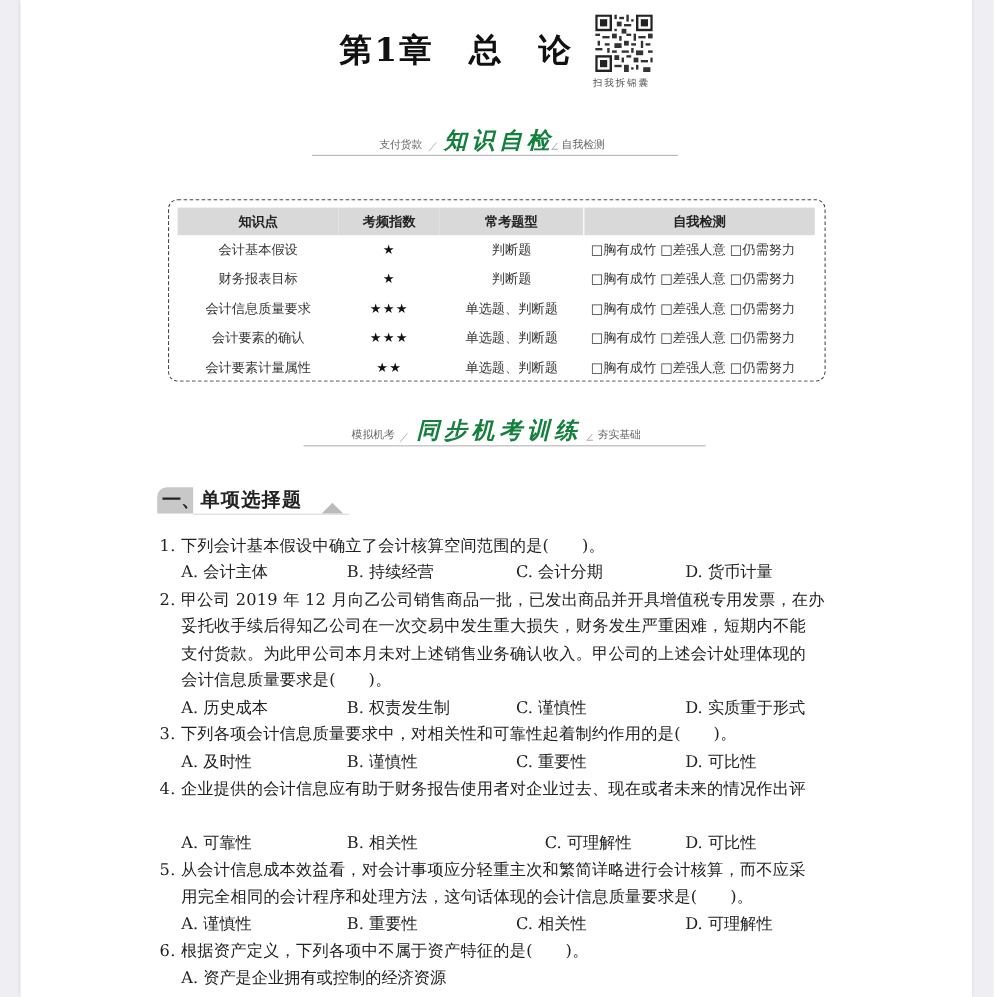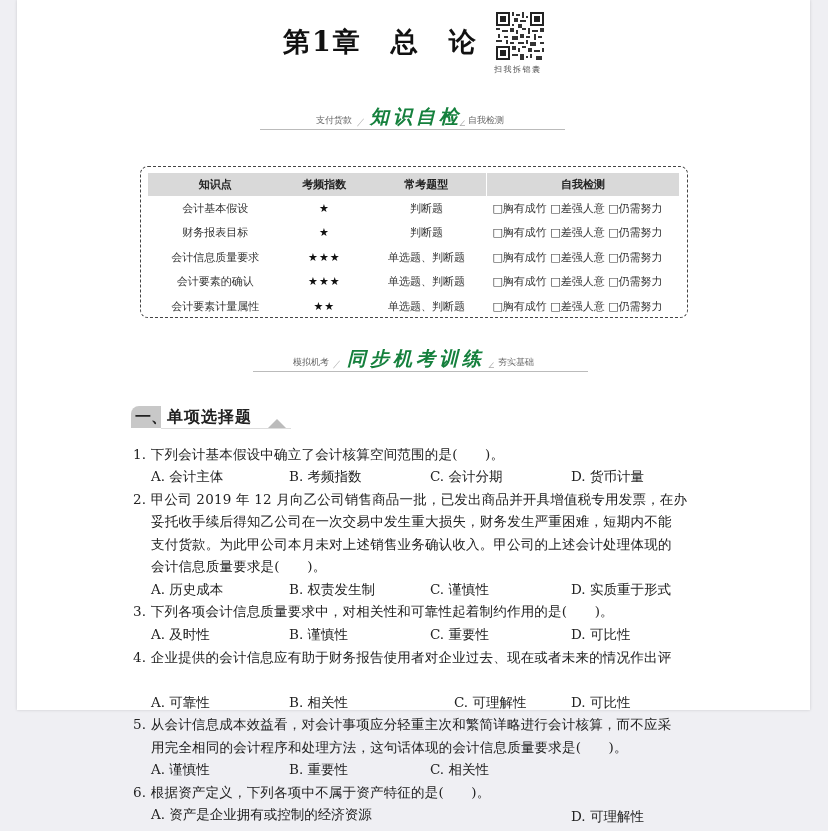--- a/index.html
+++ b/index.html
@@ -4,21 +4,21 @@
 <style>
   html, body { margin: 0; padding: 0; }
   body {
     width: 828px; height: 831px; overflow: hidden;
     background: #efeff3;
     font-family: "DejaVu Serif", "Liberation Serif", serif;
     color: #222;
     position: relative;
   }
   .page {
-    position: absolute; left: 17px; top: 0; width: 793px; height: 710px;
+    position: absolute; left: 17px; top: 0; width: 793px; height: 831px;
     background: #ffffff;
     box-shadow: 0 0 3px rgba(0,0,0,0.15);
   }
 
   
   .chapter-title {
     position: absolute; left: 283px; top: 24px;
     font-size: 27px; font-weight: bold; letter-spacing: 2px;
     font-family: "DejaVu Serif", serif; color: #111;
     white-space: pre;
@@ -228,21 +228,21 @@
   <div class="section-head">
     <div class="tab"></div>
     <span class="num">一、</span>
     <span class="title">单项选择题</span>
     <div class="uline"></div>
     <div class="tri"></div>
   </div>
 
   <div class="q-line" style="left:116px; top:446px;">1. 下列会计基本假设中确立了会计核算空间范围的是(　　)。</div>
   <div class="opt" style="left:134px; top:468px;">A. 会计主体</div>
-  <div class="opt" style="left:272px; top:468px;">B. 考频指数</div>
+  <div class="opt" style="left:272px; top:468px;">B. 持续经营</div>
   <div class="opt" style="left:413px; top:468px;">C. 会计分期</div>
   <div class="opt" style="left:554px; top:468px;">D. 货币计量</div>
 
   <div class="q-line" style="left:116px; top:491px;">2. 甲公司 2019 年 12 月向乙公司销售商品一批，已发出商品并开具增值税专用发票，在办</div>
   <div class="q-line" style="left:134px; top:513px;">妥托收手续后得知乙公司在一次交易中发生重大损失，财务发生严重困难，短期内不能</div>
   <div class="q-line" style="left:134px; top:536px;">支付货款。为此甲公司本月未对上述销售业务确认收入。甲公司的上述会计处理体现的</div>
   <div class="q-line" style="left:134px; top:558px;">会计信息质量要求是(　　)。</div>
   <div class="opt" style="left:134px; top:581px;">A. 历史成本</div>
   <div class="opt" style="left:272px; top:581px;">B. 权责发生制</div>
   <div class="opt" style="left:413px; top:581px;">C. 谨慎性</div>
@@ -258,18 +258,18 @@
   <div class="opt" style="left:134px; top:694px;">A. 可靠性</div>
   <div class="opt" style="left:272px; top:694px;">B. 相关性</div>
   <div class="opt" style="left:437px; top:694px;">C. 可理解性</div>
   <div class="opt" style="left:554px; top:694px;">D. 可比性</div>
 
   <div class="q-line" style="left:116px; top:716px;">5. 从会计信息成本效益看，对会计事项应分轻重主次和繁简详略进行会计核算，而不应采</div>
   <div class="q-line" style="left:134px; top:739px;">用完全相同的会计程序和处理方法，这句话体现的会计信息质量要求是(　　)。</div>
   <div class="opt" style="left:134px; top:761px;">A. 谨慎性</div>
   <div class="opt" style="left:272px; top:761px;">B. 重要性</div>
   <div class="opt" style="left:413px; top:761px;">C. 相关性</div>
-  <div class="opt" style="left:554px; top:761px;margin-top:47px;">D. 可理解性</div>
+  <div class="opt" style="left:554px; top:761px;">D. 可理解性</div>
 
   <div class="q-line" style="left:116px; top:784px;">6. 根据资产定义，下列各项中不属于资产特征的是(　　)。</div>
   <div class="opt" style="left:134px; top:806px;">A. 资产是企业拥有或控制的经济资源</div>
 
 </div>
 
 </body></html>

